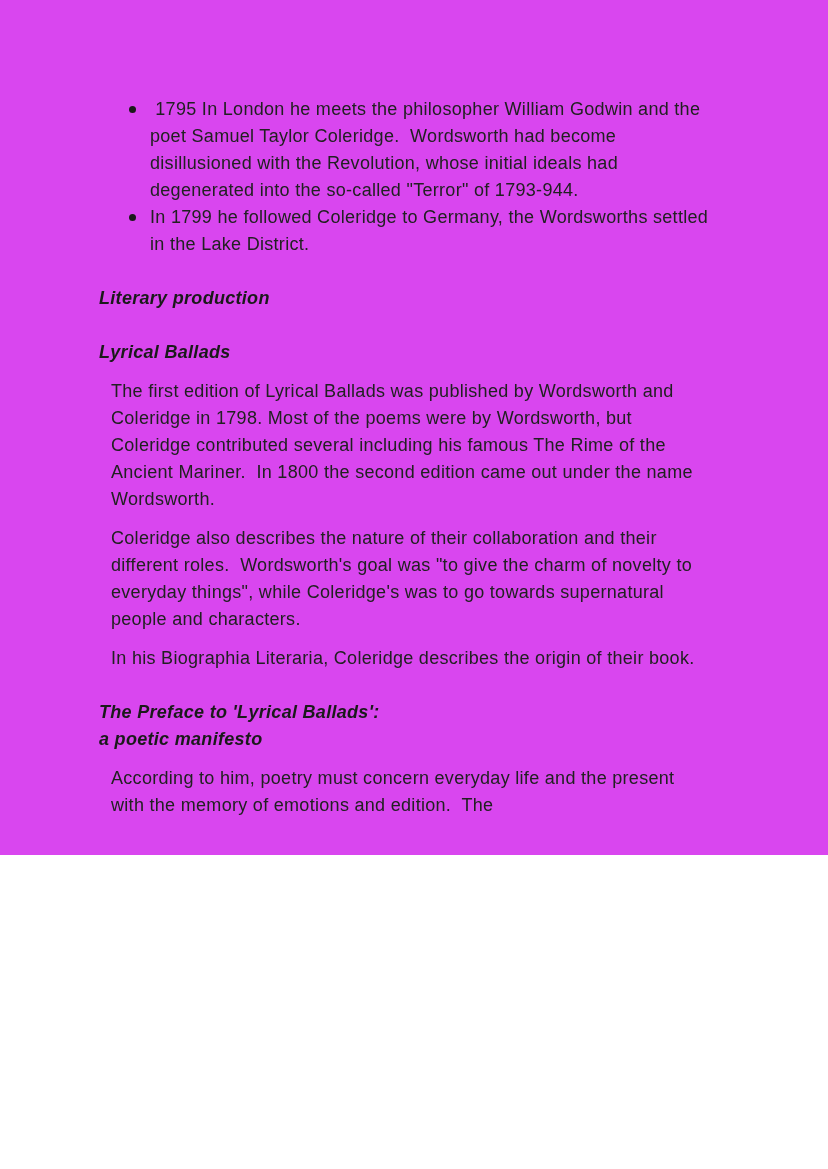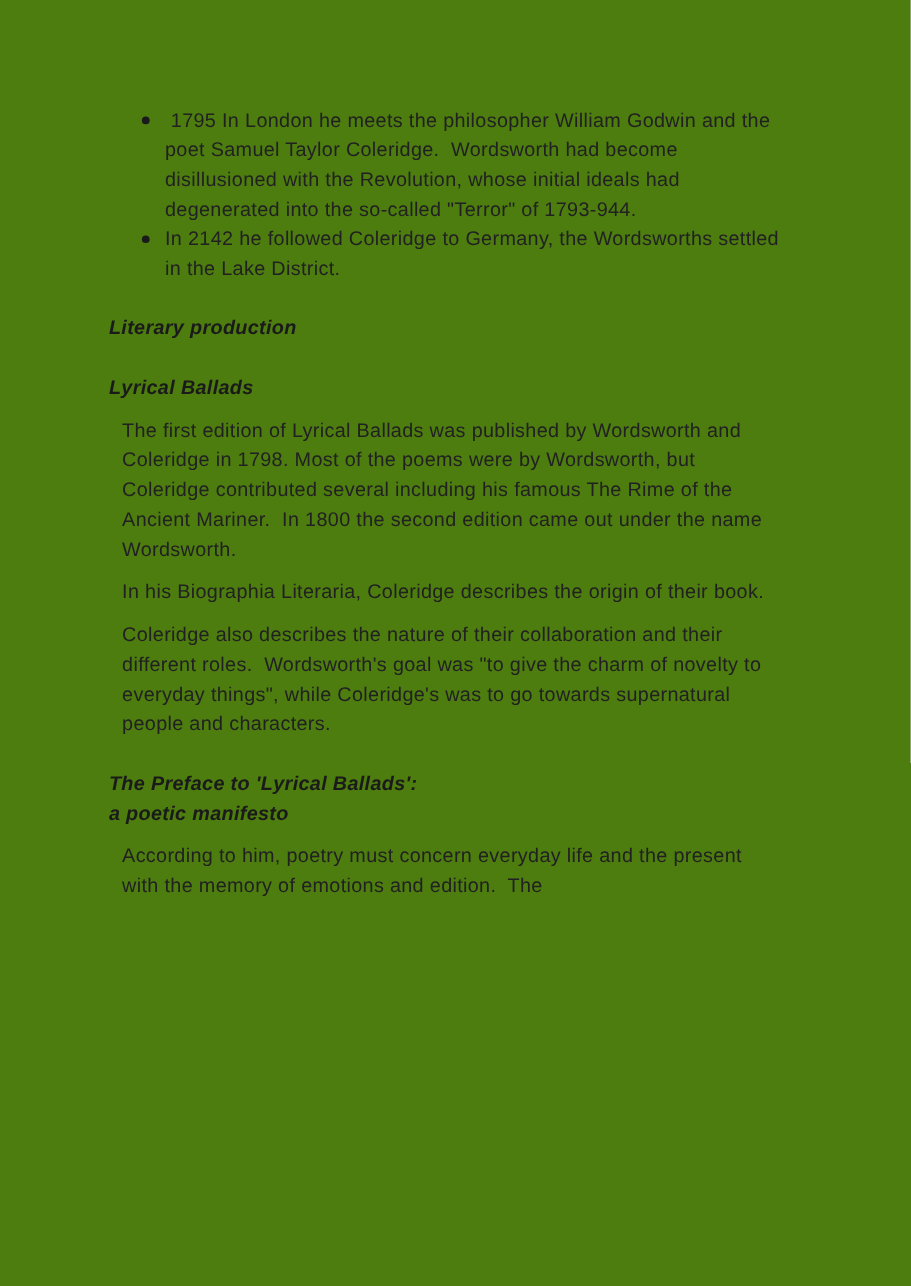--- a/index.html
+++ b/index.html
@@ -3,22 +3,22 @@
 <meta charset="utf-8">
 <style>
   html, body {
     margin: 0;
     padding: 0;
     background: #ffffff;
   }
   .page {
     position: relative;
     width: 828px;
-    height: 1169px;
-    background: #4d7c0f;
+    height: 855px;
+    background: #d946ef;
     overflow: hidden;
     font-family: "Liberation Sans", "DejaVu Sans", sans-serif;
     color: #212121;
   }
   .content {
     position: absolute;
     top: 96px;
     left: 99px;
     width: 624px;
     font-size: 18px;
@@ -63,33 +63,33 @@
 </style>
 </head>
 <body>
 
 <div class="page">
   <div class="content">
 
     <section class="section first">
       <ul class="bullets">
         <li> 1795 In London he meets the philosopher William Godwin and the poet Samuel Taylor Coleridge.  Wordsworth had become disillusioned with the Revolution, whose initial ideals had degenerated into the so-called "Terror" of 1793-944.</li>
-        <li>In 2142 he followed Coleridge to Germany, the Wordsworths settled in the Lake District.</li>
+        <li>In 1799 he followed Coleridge to Germany, the Wordsworths settled in the Lake District.</li>
       </ul>
     </section>
 
     <section class="section">
       <h2>Literary production</h2>
     </section>
 
     <section class="section">
       <h2>Lyrical Ballads</h2>
       <p>The first edition of Lyrical Ballads was published by Wordsworth and Coleridge in 1798. Most of the poems were by Wordsworth, but Coleridge contributed several including his famous The Rime of the Ancient Mariner.  In 1800 the second edition came out under the name Wordsworth.</p>
+      <p>Coleridge also describes the nature of their collaboration and their different roles.  Wordsworth's goal was "to give the charm of novelty to everyday things", while Coleridge's was to go towards supernatural people and characters.</p>
       <p>In his Biographia Literaria, Coleridge describes the origin of their book.</p>
-      <p>Coleridge also describes the nature of their collaboration and their different roles.  Wordsworth's goal was "to give the charm of novelty to everyday things", while Coleridge's was to go towards supernatural people and characters.</p>
     </section>
 
     <section class="section">
       <h2>The Preface to 'Lyrical Ballads':
 a poetic manifesto</h2>
       <p>According to him, poetry must concern everyday life and the present with the memory of emotions and edition.  The</p>
     </section>
 
   </div>
 </div>

